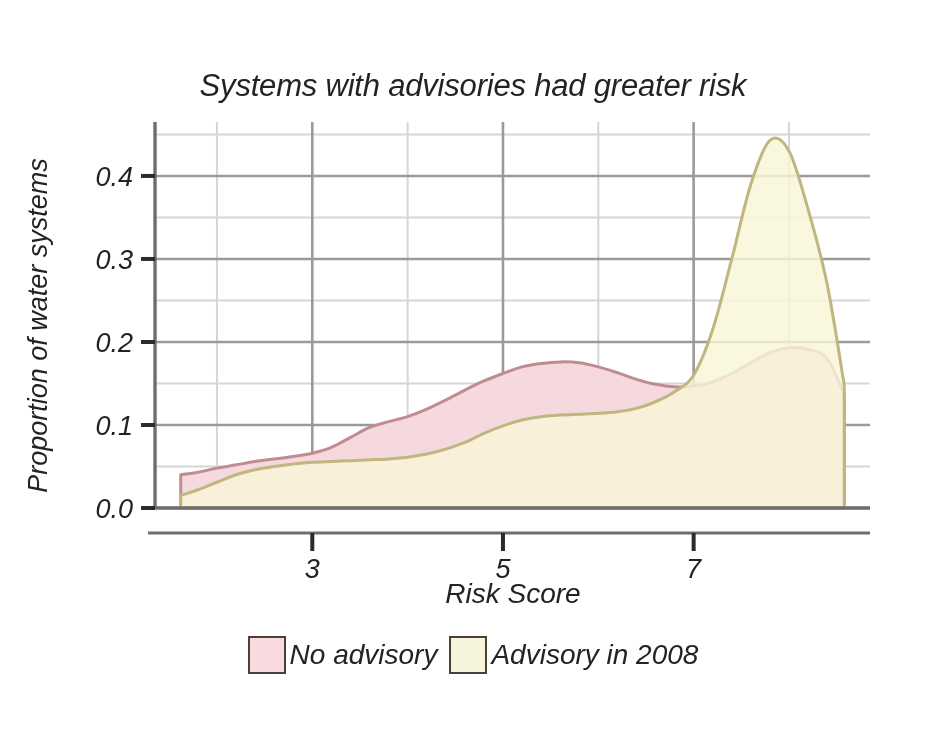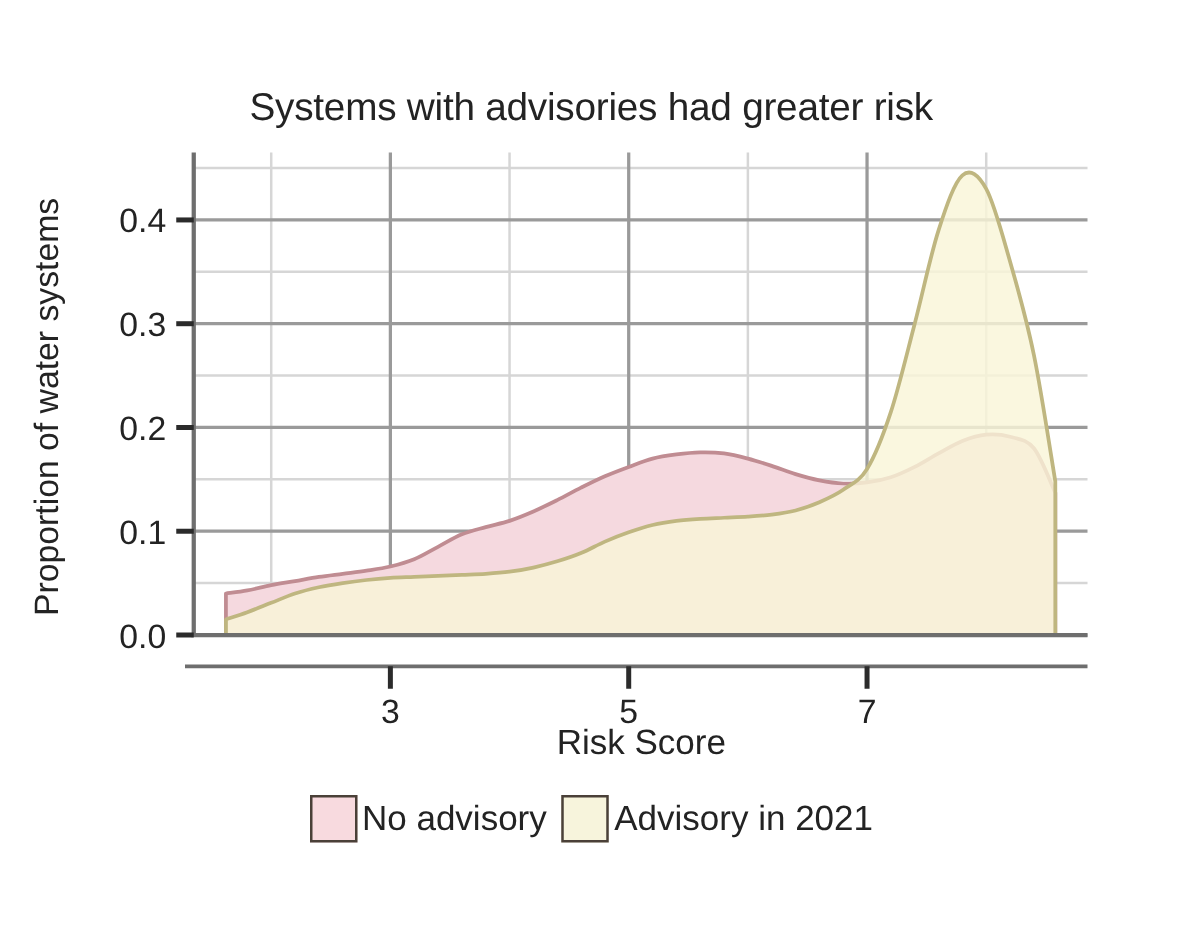--- a/index.html
+++ b/index.html
@@ -11,20 +11,21 @@
     width: 946px;
     height: 756px;
     font-family: "Liberation Sans", sans-serif;
     overflow: hidden;
   }
   #figure {
     position: relative;
     width: 946px;
     height: 756px;
     background: #ffffff;
+    font-style: italic;
   }
   #chart-title {
     position: absolute;
     left: 0;
     top: 68px;
     width: 946px;
     text-align: center;
     font-size: 31px;
     color: #232323;
     letter-spacing: -0.2px;
@@ -159,17 +160,17 @@
       </g>
   </svg>
 
   <div id="legend">
     <div class="legend-item">
       <span class="legend-swatch" id="sw0" style="background: rgb(248, 218, 223);"></span>
       <span class="legend-label">No advisory</span>
     </div>
     <div class="legend-item">
       <span class="legend-swatch" id="sw1" style="background: rgb(247, 244, 220);"></span>
-      <span class="legend-label">Advisory in 2021</span>
+      <span class="legend-label">Advisory in 2008</span>
     </div>
   </div>
 
 </div>
 
 </body></html>

